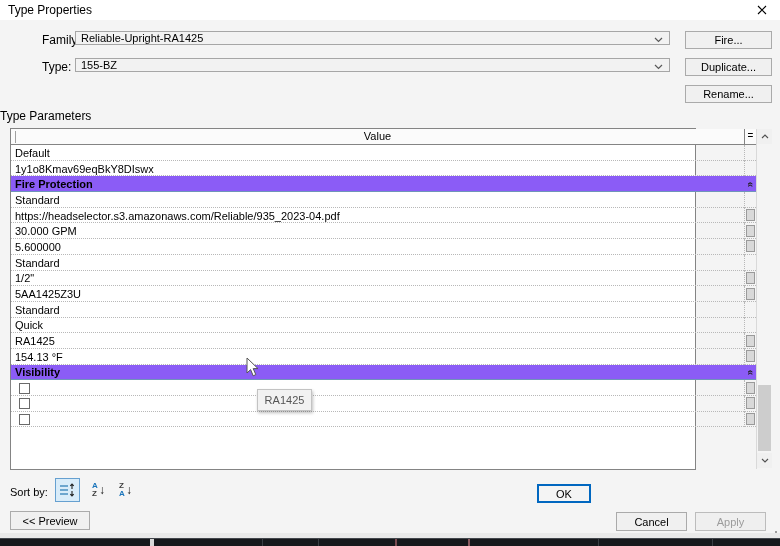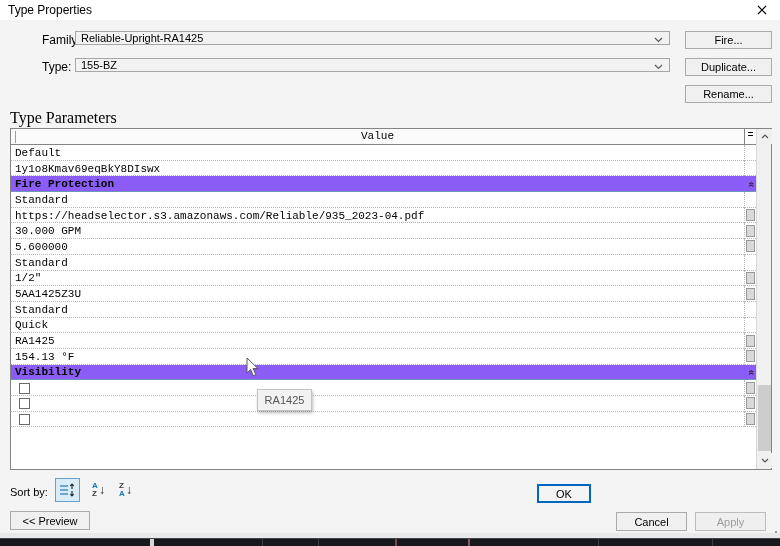--- a/index.html
+++ b/index.html
@@ -15,25 +15,25 @@
   .close-btn { position:absolute; right:4px; top:0; width:28px; height:19px;
     display:flex; align-items:center; justify-content:center; cursor:default; }
   .row-label { position:absolute; left:18px; font-size:12px; color:#000;margin-left:24px; }
   .combo { position:absolute; left:75px; width:595px; height:14px; background:#f2f2f2;
     border:1px solid #a6a6a6; font-size:11px; color:#000; display:flex; align-items:center;
     padding-left:5px; }
   .combo .chev { position:absolute; right:6px; top:5px; }
   .btn { position:absolute; background:#f0f0f0; border:1px solid #aaaaaa; font-size:11px;
     color:#000; display:flex; align-items:center; justify-content:center; }
   .btn.side { left:685px; width:87px; height:18px; }
-  .section-label { position:absolute; left:10px; top:109px; font-size:16px; color:#000;font-family:Liberation Serif, serif; }
-
-  
-  .ptable { position:absolute; left:10px; top:128px; width:762px; height:342px;
-    background:#ffffff; border:1px solid #848484; display:flex;font-family:Liberation Mono, monospace; }
+  .section-label { position:absolute; left:0; top:109px; font-size:12px; color:#000; }
+
+  
+  .ptable { position:absolute; left:10px; top:128px; width:686px; height:342px;
+    background:#ffffff; border:1px solid #848484; display:flex; }
   .tmain { width:745px; height:100%; display:flex; flex-direction:column; }
   .thead { height:16px; border-bottom:1px solid #848484; display:flex; background:#fbfbfb; position:relative; }
   .thead .val-h { width:733px; text-align:center; font-size:11px; color:#000; line-height:15px; }
   .thead .eq-h { width:12px; border-left:1px solid #848484; font-size:10px; text-align:center;
     line-height:14px; color:#000; }
   .thead .mini-div { position:absolute; left:4px; top:2px; width:1px; height:12px; background:#a0a0a0; }
   .tbody { flex:1; position:relative; overflow:hidden; }
   .p-row { height:15.7px; display:flex; font-size:11px; color:#000; }
   .p-row .cell { width:733px; border-bottom:1px dotted #b8b8b8; padding:1px 0 0 4px;
     white-space:nowrap; overflow:hidden; display:flex; align-items:center; }

